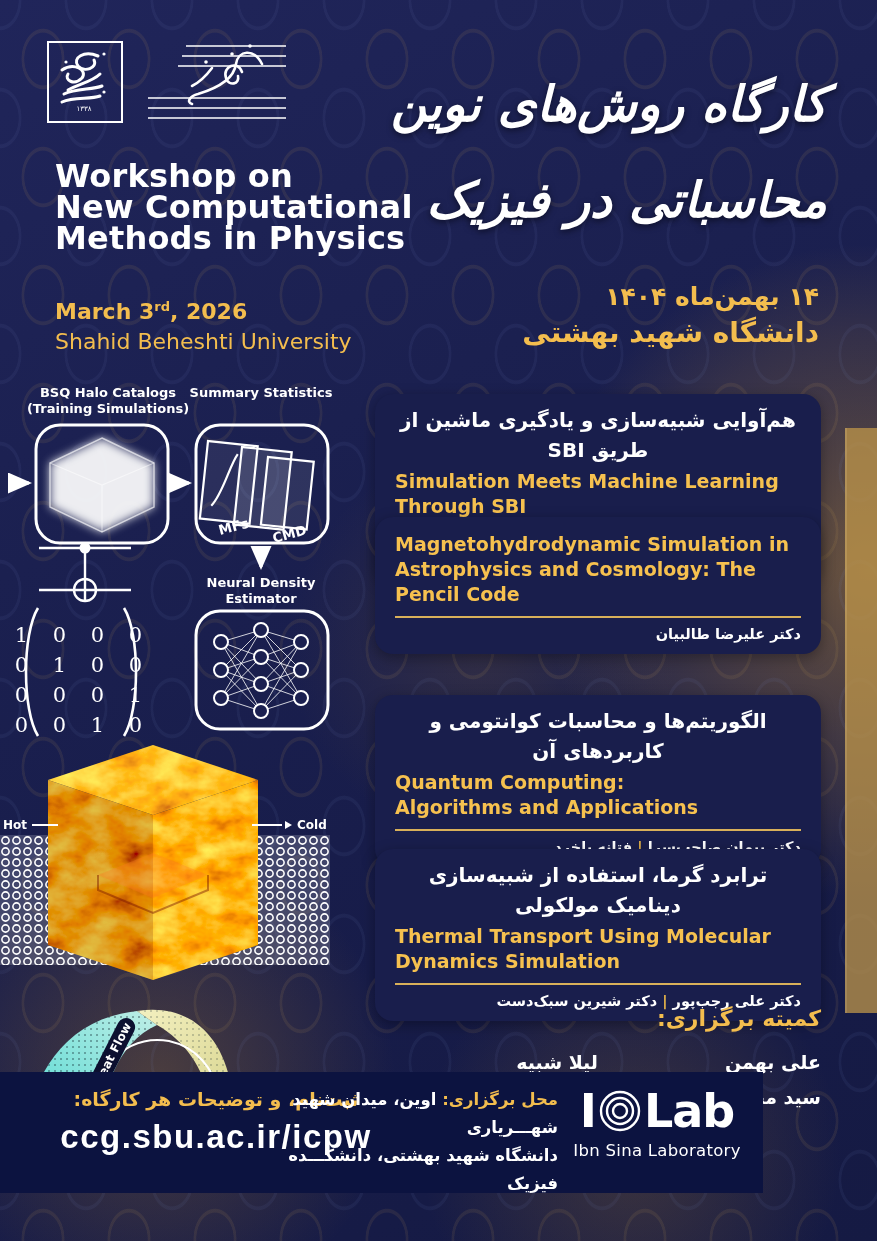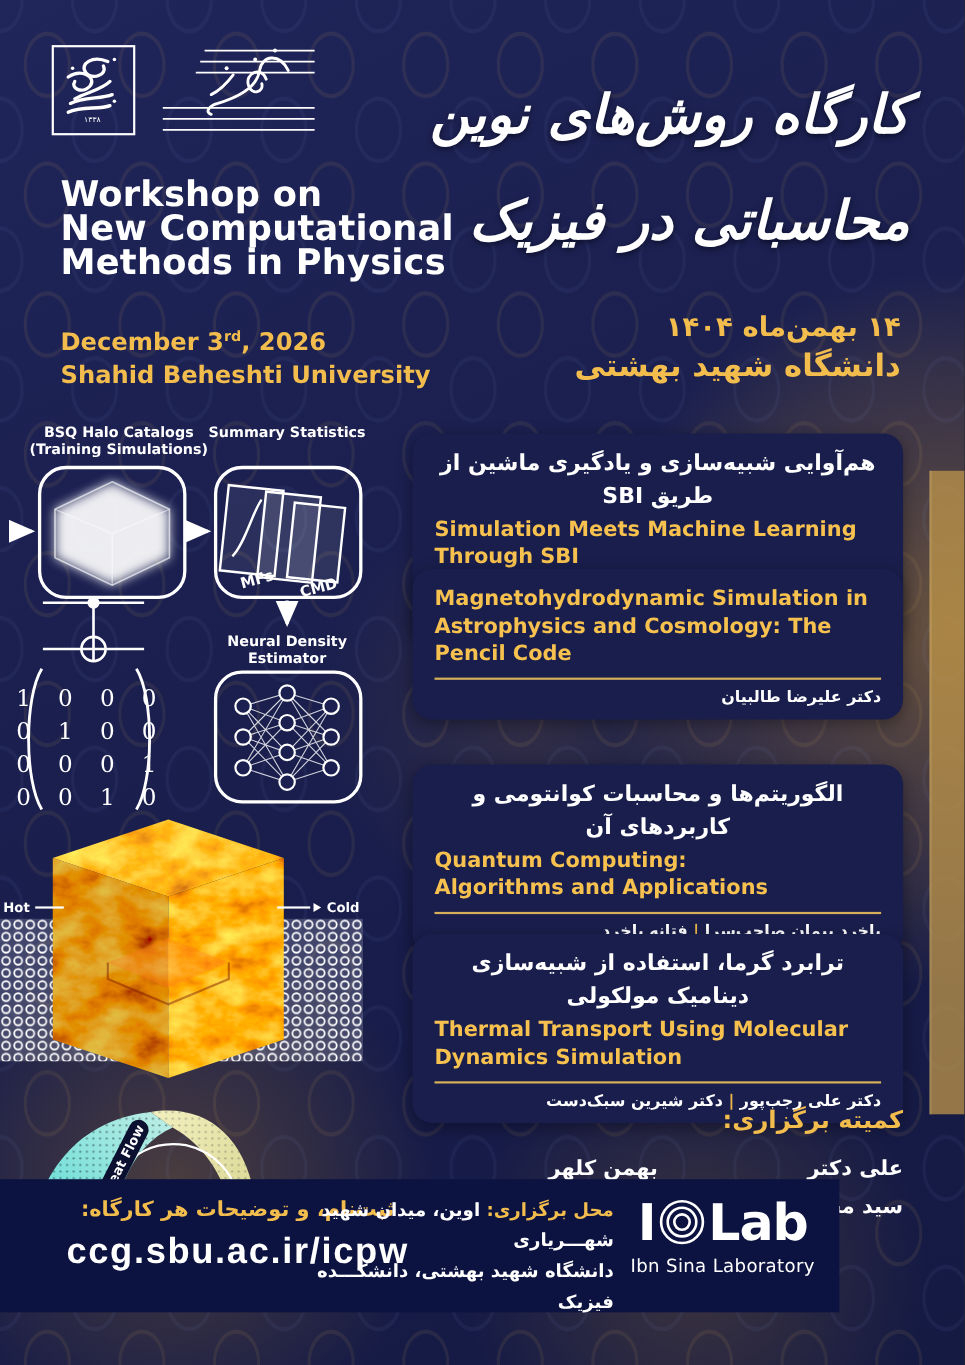--- a/index.html
+++ b/index.html
@@ -33,21 +33,21 @@
   .abs{position:absolute;}
   .white{color:#fff;}
   .gold{color:#f3bd4e;}
 
   
   .sbu-logo{left:47px;top:41px;width:76px;height:82px;border:2.5px solid #fff;box-sizing:border-box;padding:5px;}
   .ips-logo{left:146px;top:38px;width:142px;height:88px;}
   .en-title{left:55px;top:161px;font-size:32px;line-height:31px;font-weight:700;letter-spacing:.2px;white-space:pre-line;}
   .en-date{left:55px;top:299px;font-size:22px;font-weight:600;}
   .en-date sup{font-size:13px;}
-  .en-univ{left:55px;top:329px;font-size:22px;font-weight:700;}
+  .en-univ{left:55px;top:329px;font-size:22px;font-weight:400;}
   .fa-title{right:50px;top:56px;text-align:right;direction:rtl;color:#fff;
     font-family:"DejaVu Serif","Liberation Serif",serif;font-style:italic;font-weight:bold;
     font-size:49px;line-height:96px;text-shadow:0 2px 6px rgba(0,0,10,.55);}
   .fa-date{right:58px;top:282px;font-size:25px;font-weight:bold;direction:rtl;}
   .fa-univ{right:58px;top:316px;font-size:28px;font-weight:bold;direction:rtl;}
 
   
   .session-card{
     position:absolute;left:375px;width:446px;box-sizing:border-box;
     background:#191e4c;border-radius:18px;padding:11px 20px 12px;direction:rtl;
@@ -136,21 +136,21 @@
           <circle cx="86" cy="16" r="1.8"></circle>
           <circle cx="60" cy="24" r="1.8"></circle>
       </g>
     </svg>
   </div>
 
   <div class="en-title abs white">Workshop on
 New Computational
 Methods in Physics</div>
   <div class="en-date abs gold">
-    <span>December 3</span><sup>rd</sup><span>, 2026</span>
+    <span>March 3</span><sup>rd</sup><span>, 2026</span>
   </div>
   <div class="en-univ abs gold">Shahid Beheshti University</div>
 
   <div class="fa-title abs">
     <div>کارگاه روش‌های نوین</div>
     <div>محاسباتی در فیزیک</div>
   </div>
   <div class="fa-date abs gold">۱۴ بهمن‌ماه ۱۴۰۴</div>
   <div class="fa-univ abs gold">دانشگاه شهید بهشتی</div>
 
@@ -336,43 +336,43 @@
       <span>دکتر علیرضا طالبیان</span>
     </div>
   </div>
 
   <div class="session-card" style="top:695px;">
     <div class="card-title-fa">الگوریتم‌ها و محاسبات کوانتومی و کاربردهای آن</div>
     <div class="card-title-en">Quantum Computing:
 Algorithms and Applications</div>
     <hr class="card-divider">
     <div class="card-speakers">
-      <span>باخرد پیمان صاحب‌سرا</span><span>فتانه باخرد</span>
+      <span>دکتر پیمان صاحب‌سرا</span><span>فتانه باخرد</span>
     </div>
   </div>
 
   <div class="session-card" style="top:849px;">
     <div class="card-title-fa">ترابرد گرما، استفاده از شبیه‌سازی دینامیک مولکولی</div>
     <div class="card-title-en">Thermal Transport Using Molecular
 Dynamics Simulation</div>
     <hr class="card-divider">
     <div class="card-speakers">
       <span>دکتر علی رجب‌پور</span><span>دکتر شیرین سبک‌دست</span>
     </div>
   </div>
 
   <div class="committee abs">
     <div class="committee-heading">کمیته برگزاری:</div>
     <div class="committee-cols">
       <div class="committee-col">
-        <div>علی دکتر</div>
+        <div>علی بهمن</div>
         <div>سید محمدصادق موحد</div>
       </div>
       <div class="committee-col">
-        <div>بهمن کلهر</div>
+        <div>لیلا شبیه</div>
         <div>منصوره شفابخش</div>
       </div>
     </div>
   </div>
 
   <div class="footer abs">
     <div class="reg-block">
       <div class="reg-label">ثبت‌نام، و توضیحات هر کارگاه:</div>
       <div class="reg-url">ccg.sbu.ac.ir/icpw</div>
     </div>

